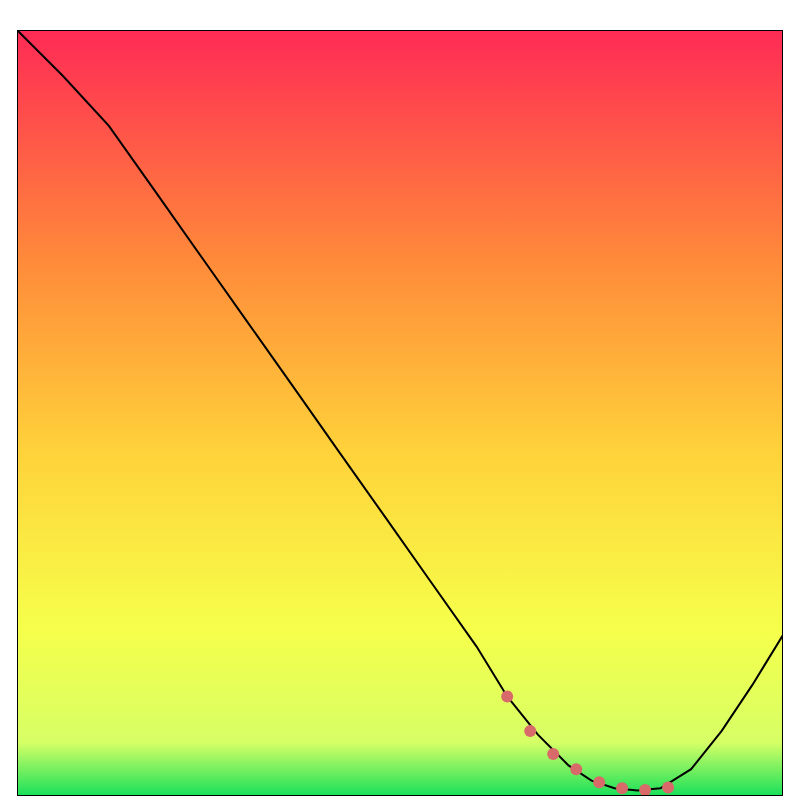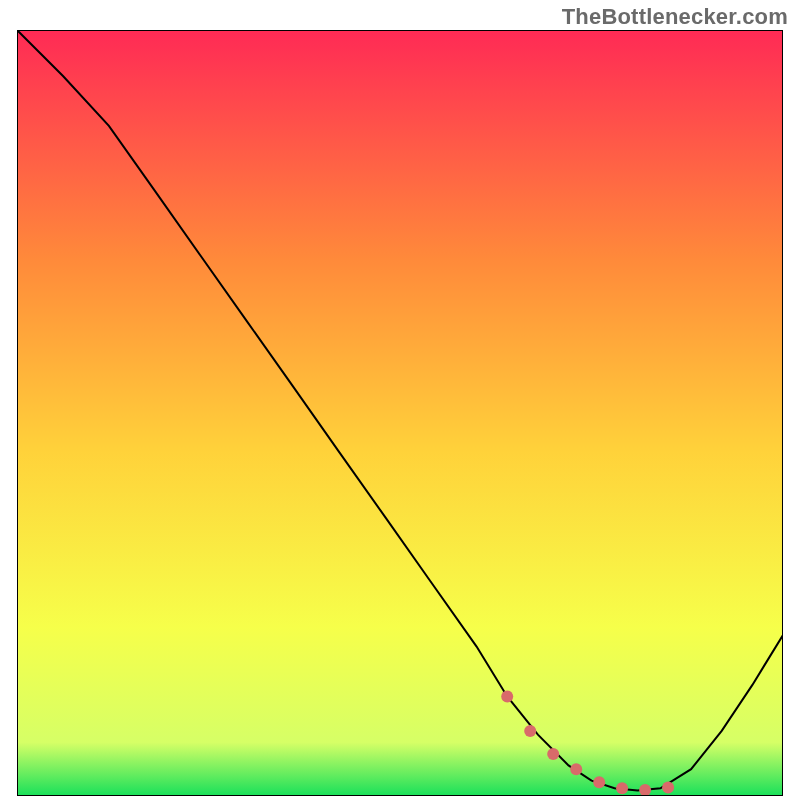--- a/index.html
+++ b/index.html
@@ -32,21 +32,20 @@
     top: 30px;
     width: 766px;
     height: 766px;
   }
   svg { display: block; }
 </style>
 </head>
 <body>
 
 <div class="stage">
-  <div class="watermark">TheBottlenecker.com</div>
 
   <div class="chart">
     <svg id="chart-svg" viewBox="0 0 766 766" width="766" height="766">
       <defs>
         <linearGradient id="bg-grad" x1="0" y1="0" x2="0" y2="1">
           <stop id="g0" offset="0%" stop-color="#ff2a55"></stop>
           <stop id="g1" offset="30%" stop-color="#ff8a3a"></stop>
           <stop id="g2" offset="55%" stop-color="#ffd23a"></stop>
           <stop id="g3" offset="78%" stop-color="#f6ff4a"></stop>
           <stop id="g4" offset="93%" stop-color="#d6ff66"></stop>

